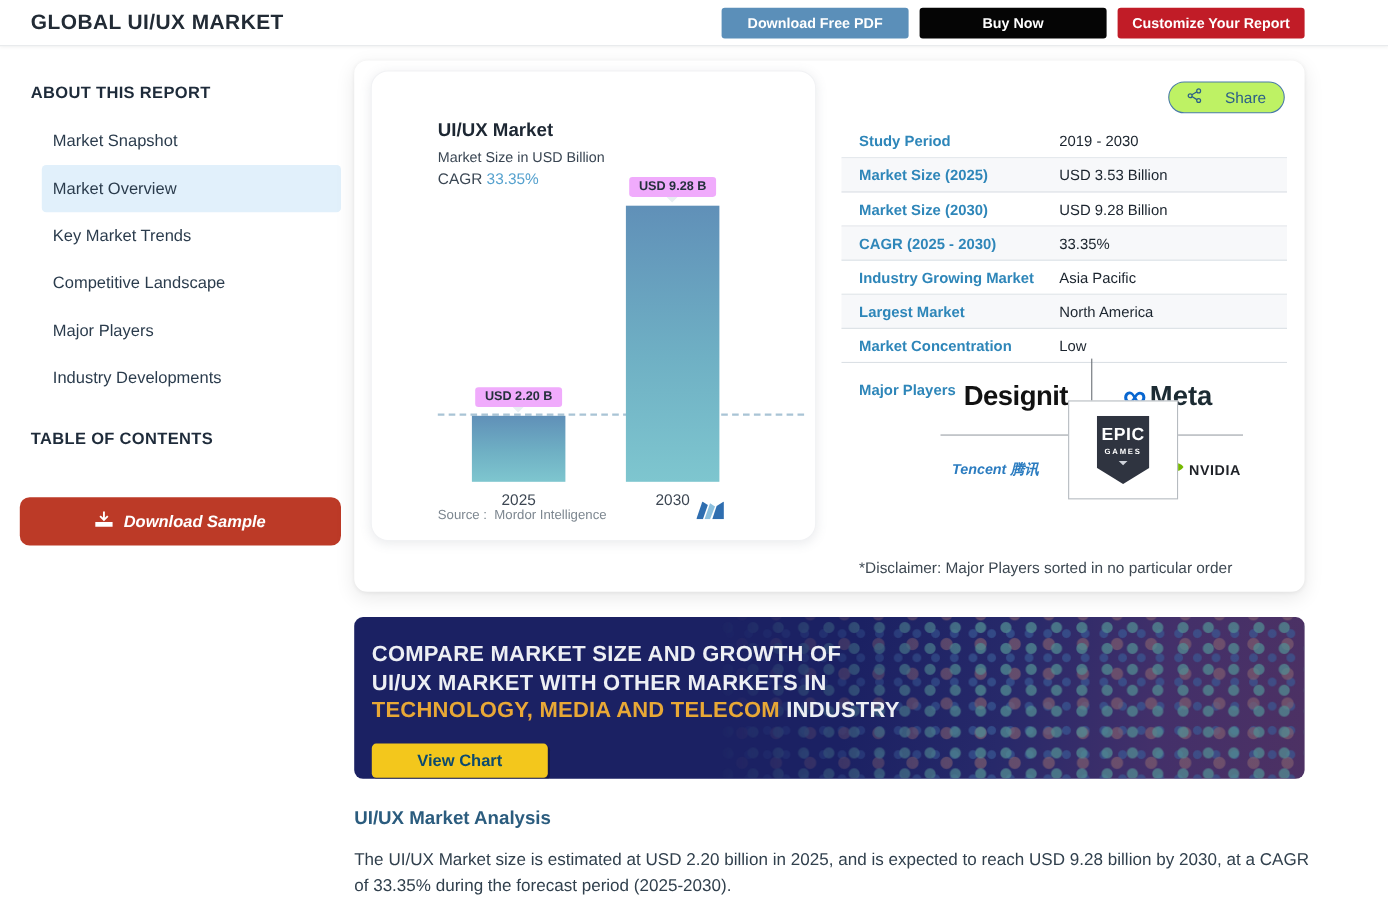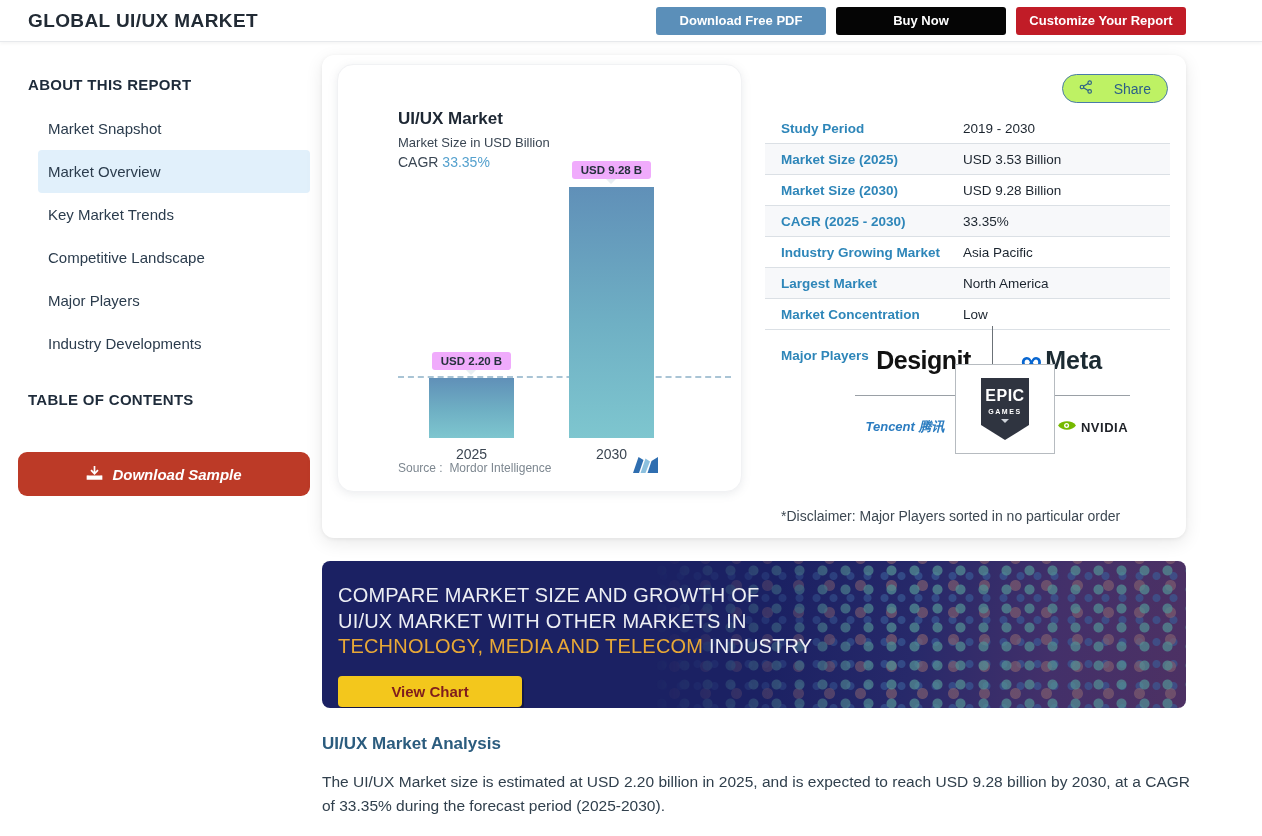--- a/index.html
+++ b/index.html
@@ -85,21 +85,21 @@
   .pg-top .pg-cell { flex:1; }
   .pg-top .pg-cell:first-child { border-right:1px solid #6b7177; }
   .pg-bottom { display:flex; height:62px; }
   .pg-bottom .c-tencent { width:100px; } .pg-bottom .c-mid { width:100px; }
   .pg-bottom .c-nvidia { width:75px; }
   .designit { font-size:25px; font-weight:700; color:#121212; letter-spacing:-0.5px; }
   .meta { display:flex; align-items:center; gap:3px; }
   .meta .inf { font-size:30px; font-weight:700; color:#0866d0; line-height:1; }
   .meta .meta-txt { font-size:25px; font-weight:700; color:#1c2b33; }
   .tencent { font-size:13px; font-weight:800; font-style:italic; color:#2b7cc0; }
-  .epic-box { position:absolute; left:100px; top:38px; width:100px; height:90px;
+  .epic-box { position:absolute; left:116px; top:38px; width:100px; height:90px;
     background:#fff; border:1px solid #b6bbc0; display:flex; align-items:center;
     justify-content:center; z-index:2; }
   .epic-shield { width:48px; height:62px; background:#2f3440; color:#fff;
     clip-path:polygon(0 0,100% 0,100% 76%,50% 100%,0 76%);
     display:flex; flex-direction:column; align-items:center; padding-top:9px; }
   .epic-shield .e1 { font-size:16px; font-weight:800; letter-spacing:0.5px; }
   .epic-shield .e2 { font-size:7px; font-weight:700; letter-spacing:1.6px; margin-top:3px; }
   .epic-shield .tri { width:0; height:0; margin-top:4px; border:4px solid transparent;
     border-top-color:#cfd3da; }
   .nvidia { display:flex; align-items:center; gap:4px; }
@@ -112,25 +112,25 @@
     position:relative; overflow:hidden; padding:22px 0 0 16px; }
   .banner:after { content:''; position:absolute; right:0; top:0; bottom:0; width:62%;
     background-image:
       radial-gradient(circle, rgba(82,140,146,0.75) 0 4.5px, transparent 5.5px),
       radial-gradient(circle, rgba(125,92,110,0.7) 0 5px, transparent 6px),
       radial-gradient(circle, rgba(58,92,150,0.65) 0 3.5px, transparent 4.5px);
     background-size:23px 19px, 31px 27px, 17px 22px;
     background-position:0 0, 9px 11px, 5px 4px;
     -webkit-mask-image:linear-gradient(to left, #000 55%, transparent 100%);
     mask-image:linear-gradient(to left, #000 55%, transparent 100%); }
-  .banner-text { width:480px; font-size:20px; font-weight:400; color:#edeff4;
+  .banner-text { width:480px; font-size:20px; font-weight:700; color:#edeff4;
     line-height:1.28; letter-spacing:0.2px; position:relative; z-index:2; }
   .banner-text .hl { color:#e8a836; }
-  .view-chart { position:relative; z-index:2; margin-top:16px; width:184px; height:31px;
-    background:#f3c71c; border:none; border-radius:4px; color:#7f1d1d; font-size:15px;
+  .view-chart { position:relative; z-index:2; margin-top:16px; width:160px; height:31px;
+    background:#f3c71c; border:none; border-radius:4px; color:#0c4a6e; font-size:15px;
     font-weight:700; font-family:inherit; cursor:pointer;
     box-shadow:2px 2px 0 rgba(0,0,0,0.28); }
 
   
   .analysis { margin-top:26px; width:868px; }
   .analysis h2 { font-size:17px; font-weight:700; color:#2b5c7e; }
   .analysis p { margin-top:16px; font-size:15.5px; color:#31404d; line-height:1.55;
     text-align:justify; }
 </style>
 </head>

